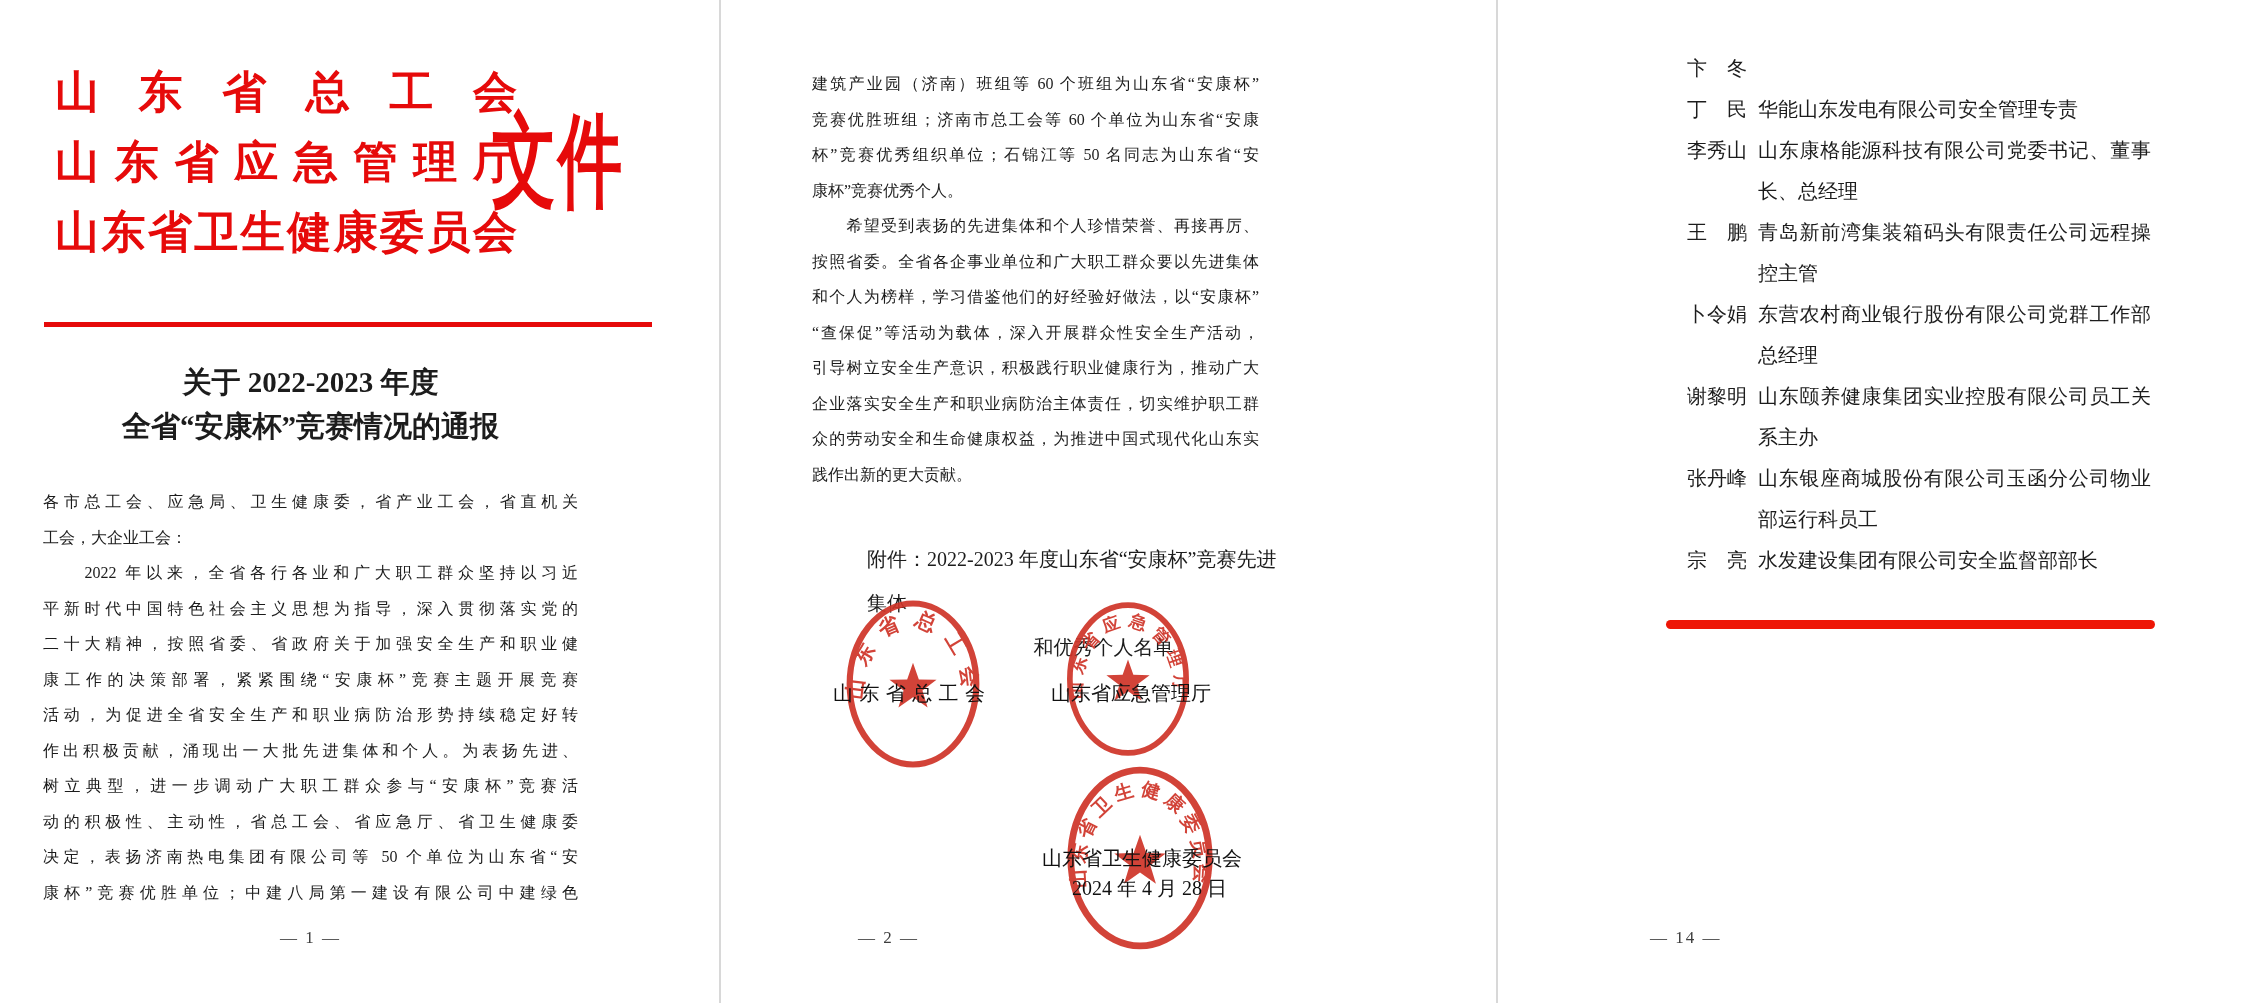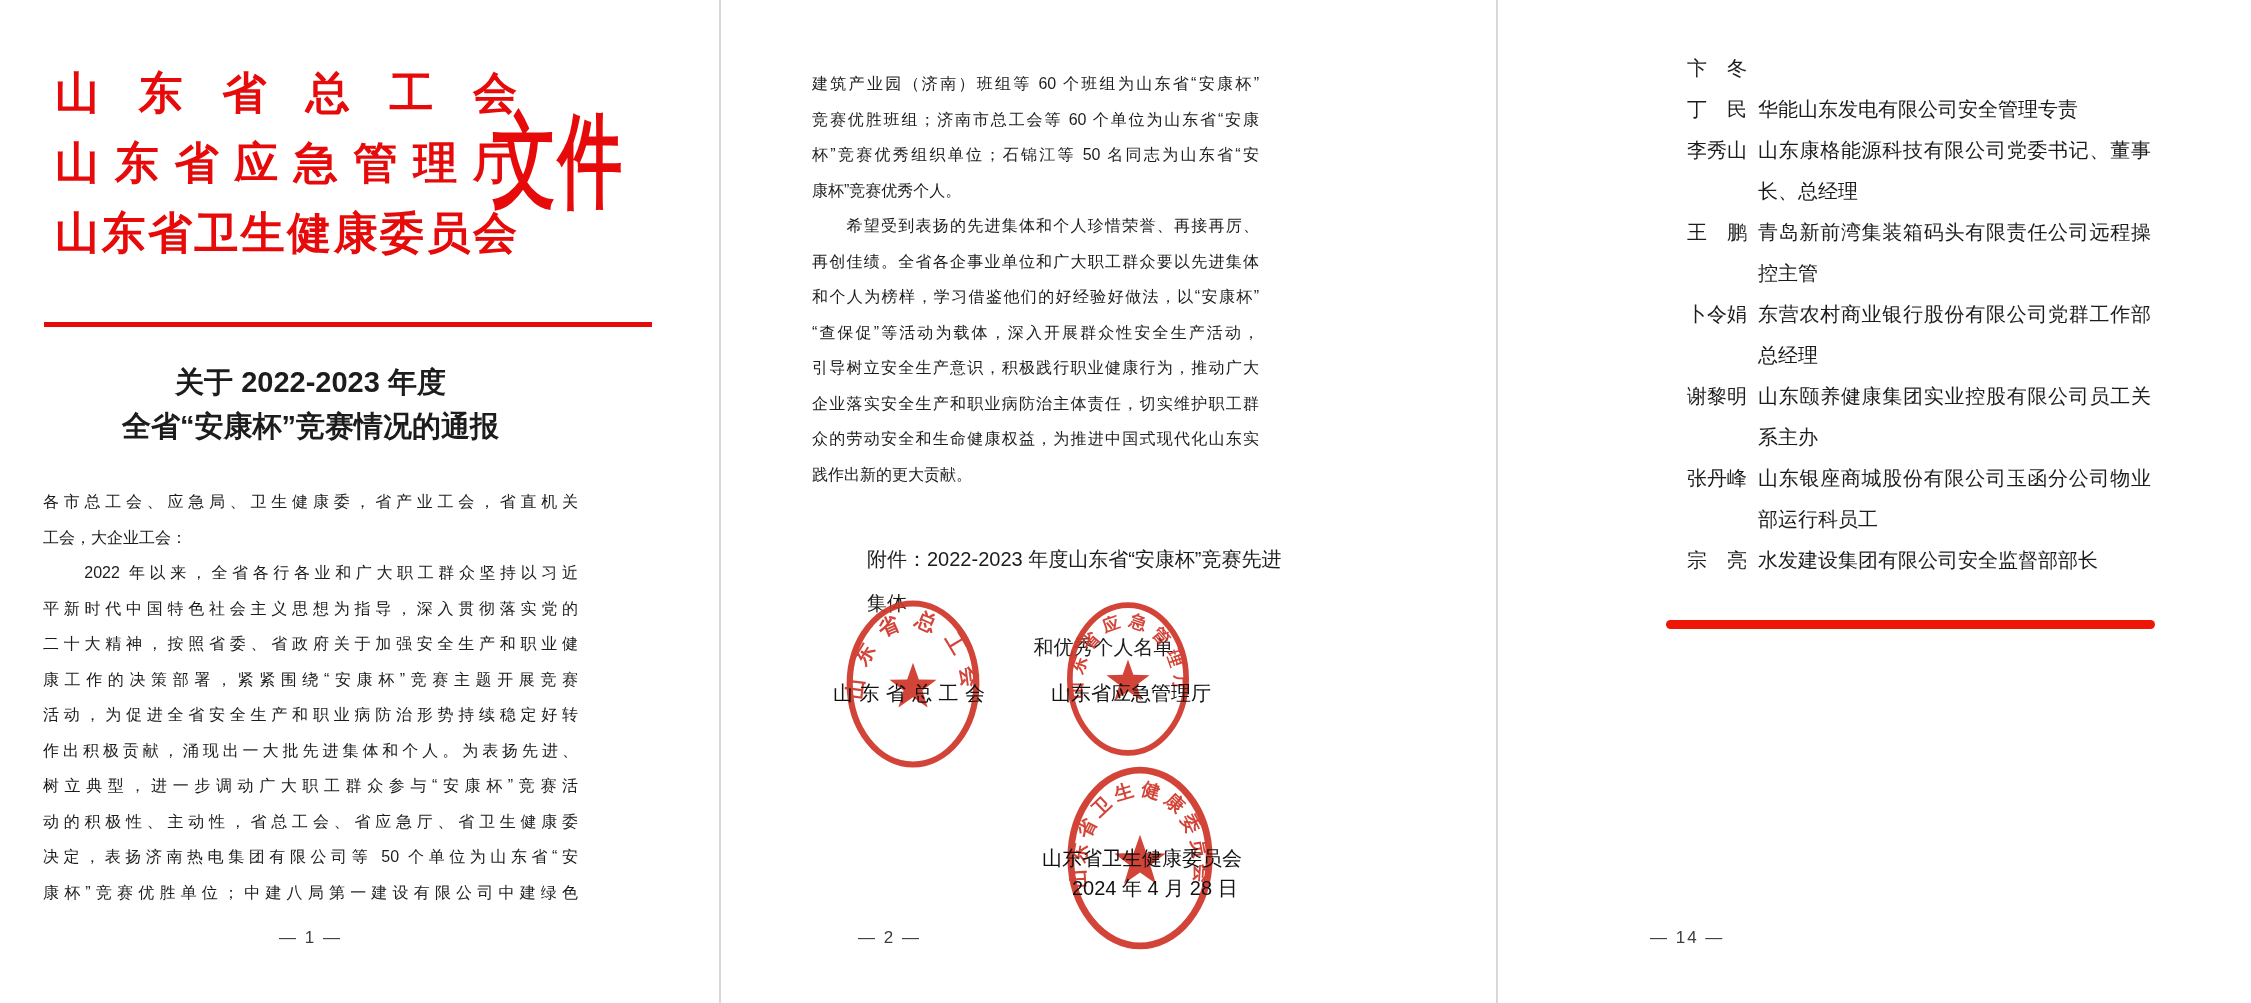--- a/index.html
+++ b/index.html
@@ -1,18 +1,18 @@
 <!DOCTYPE html>
 <html><head>
 <meta charset="utf-8">
 <style>
   html,body { margin:0; padding:0; background:#ffffff; }
   .canvas {
     position:relative; width:2251px; height:1003px; background:#ffffff;
-    font-family:Liberation Sans, sans-serif; color:#1c1c1c; overflow:hidden;
+    font-family:Liberation Serif, serif; color:#1c1c1c; overflow:hidden;
     --red:#e60a0a; --sealred:#cf3428; --hlred:#ee1606;
   }
   .divider { position:absolute; top:0; bottom:0; width:2px; background:#d8d8d8; }
 
   
   .red-head { position:absolute; left:55px; top:58px; width:462px; }
   .org-line { font-weight:bold; font-size:44px; color:var(--red); line-height:70px;
               text-align:justify; text-align-last:justify; }
   .doc-type { position:absolute; left:492px; top:92px; font-size:64px; font-weight:bold;
               color:var(--red); transform:scaleY(1.6); transform-origin:top left; letter-spacing:2px; }
@@ -88,21 +88,21 @@
     <div class="pagenum pn1">— 1 —</div>
   </section>
 
   <section>
     <div class="body-block b2">
       <div class="line just">建筑产业园（济南）班组等 60 个班组为山东省“安康杯”</div>
       <div class="line just">竞赛优胜班组；济南市总工会等 60 个单位为山东省“安康</div>
       <div class="line just">杯”竞赛优秀组织单位；石锦江等 50 名同志为山东省“安</div>
       <div class="line">康杯”竞赛优秀个人。</div>
       <div class="line just">　　希望受到表扬的先进集体和个人珍惜荣誉、再接再厉、</div>
-      <div class="line just">再创佳绩。全省各企事业单位和广大职工群众要以先进集体</div>
+      <div class="line just">按照省委。全省各企事业单位和广大职工群众要以先进集体</div>
       <div class="line just">和个人为榜样，学习借鉴他们的好经验好做法，以“安康杯”</div>
       <div class="line just">“查保促”等活动为载体，深入开展群众性安全生产活动，</div>
       <div class="line just">引导树立安全生产意识，积极践行职业健康行为，推动广大</div>
       <div class="line just">企业落实安全生产和职业病防治主体责任，切实维护职工群</div>
       <div class="line just">众的劳动安全和生命健康权益，为推进中国式现代化山东实</div>
       <div class="line">践作出新的更大贡献。</div>
     </div>
 
     <div class="attach">
       <div class="line">附件：2022-2023 年度山东省“安康杯”竞赛先进集体</div>

